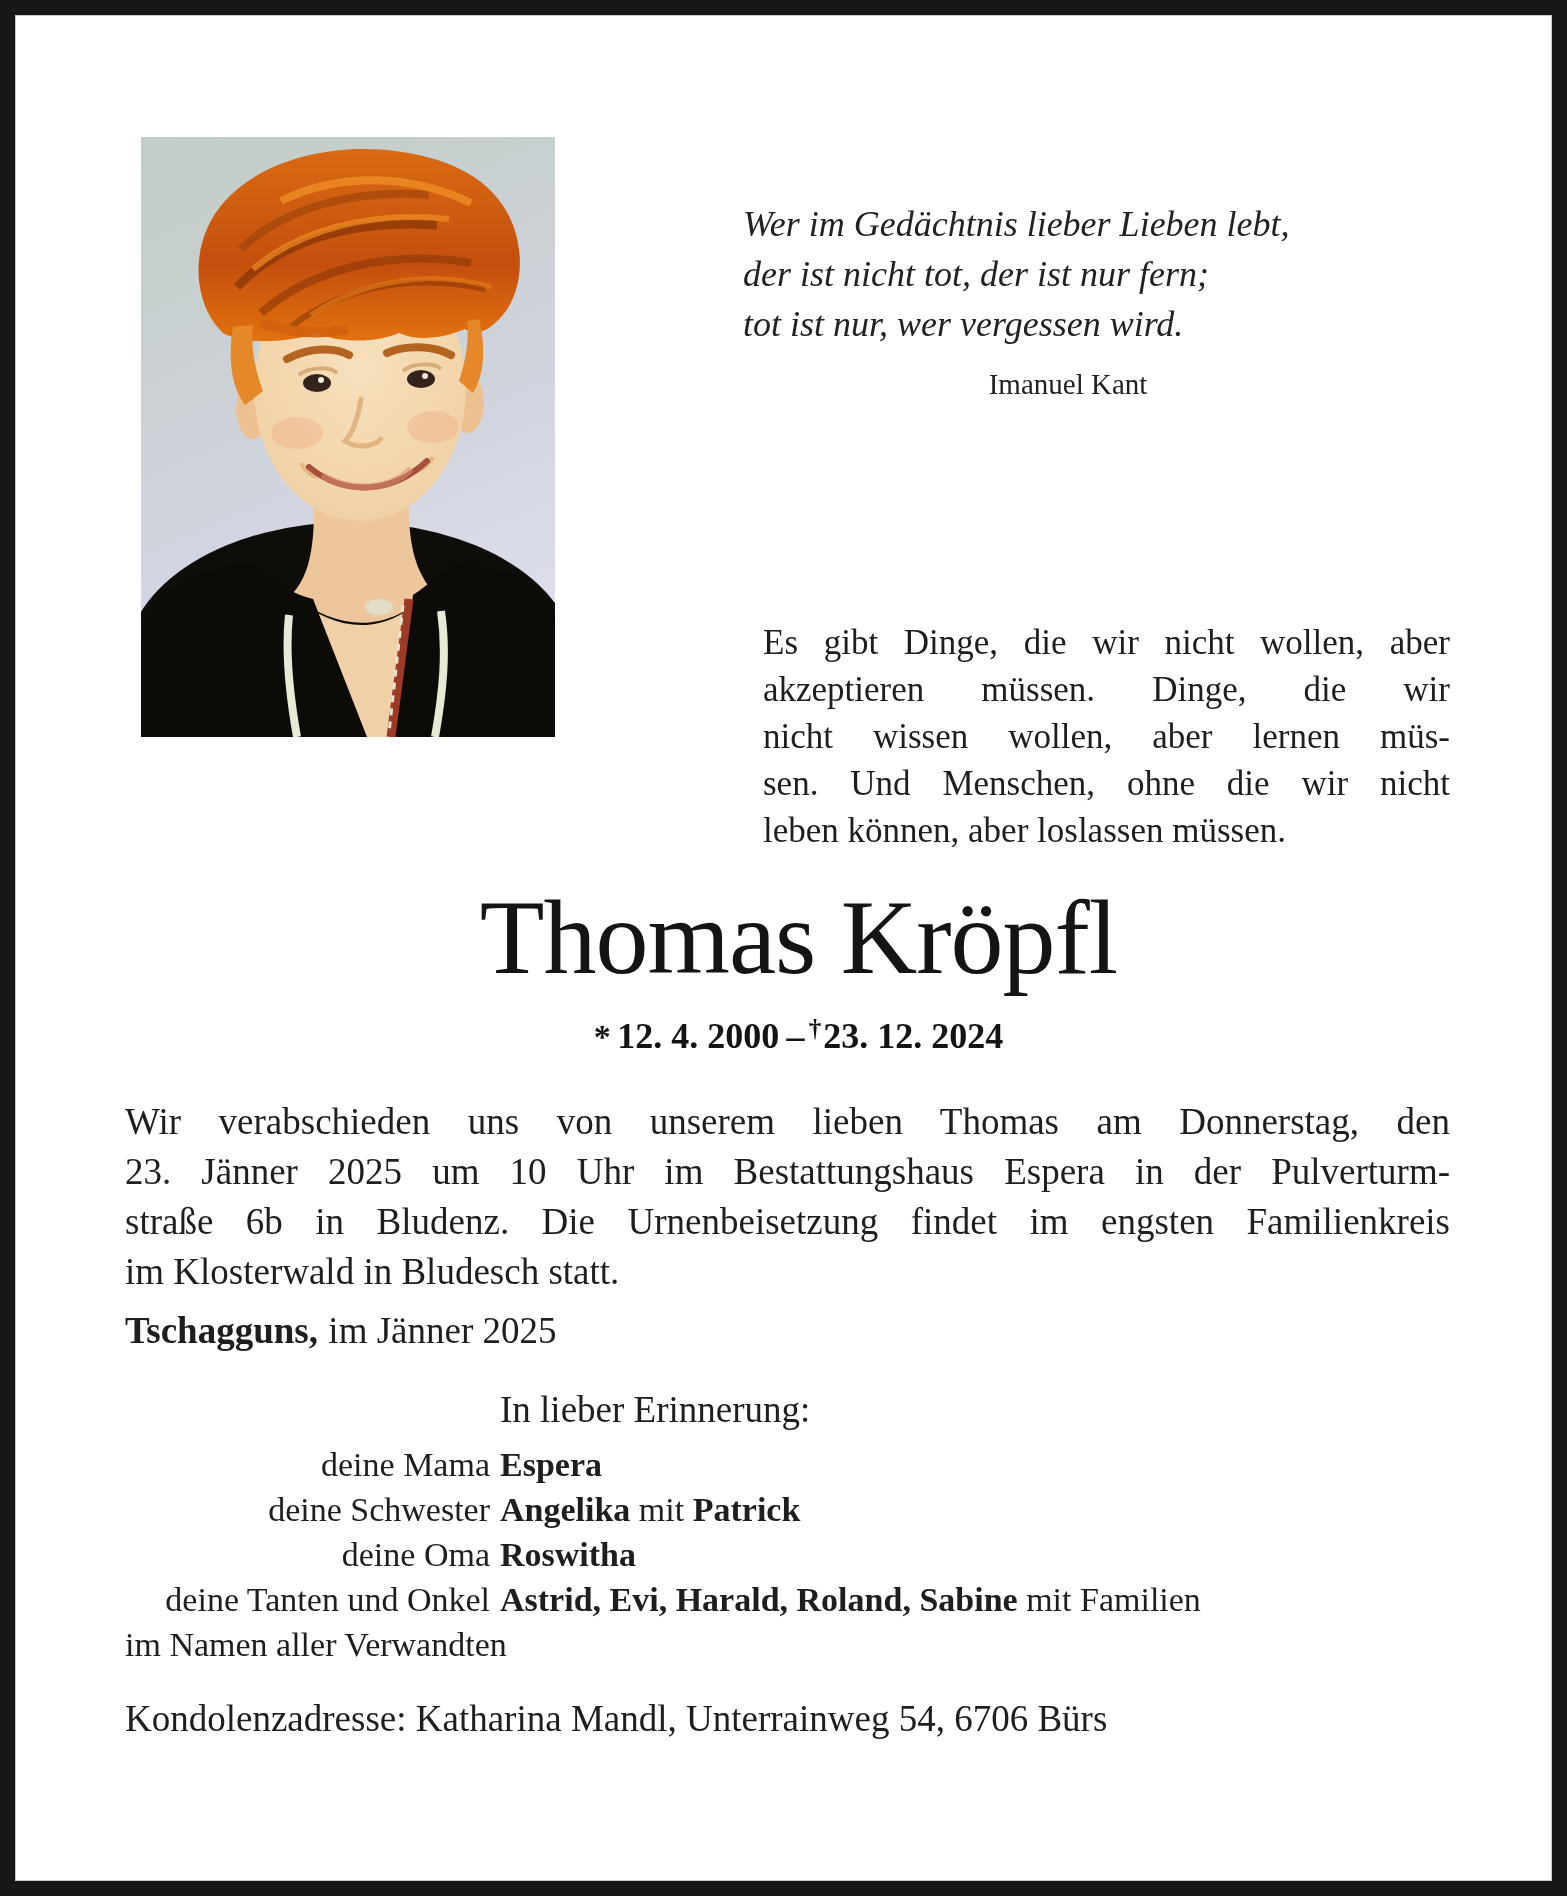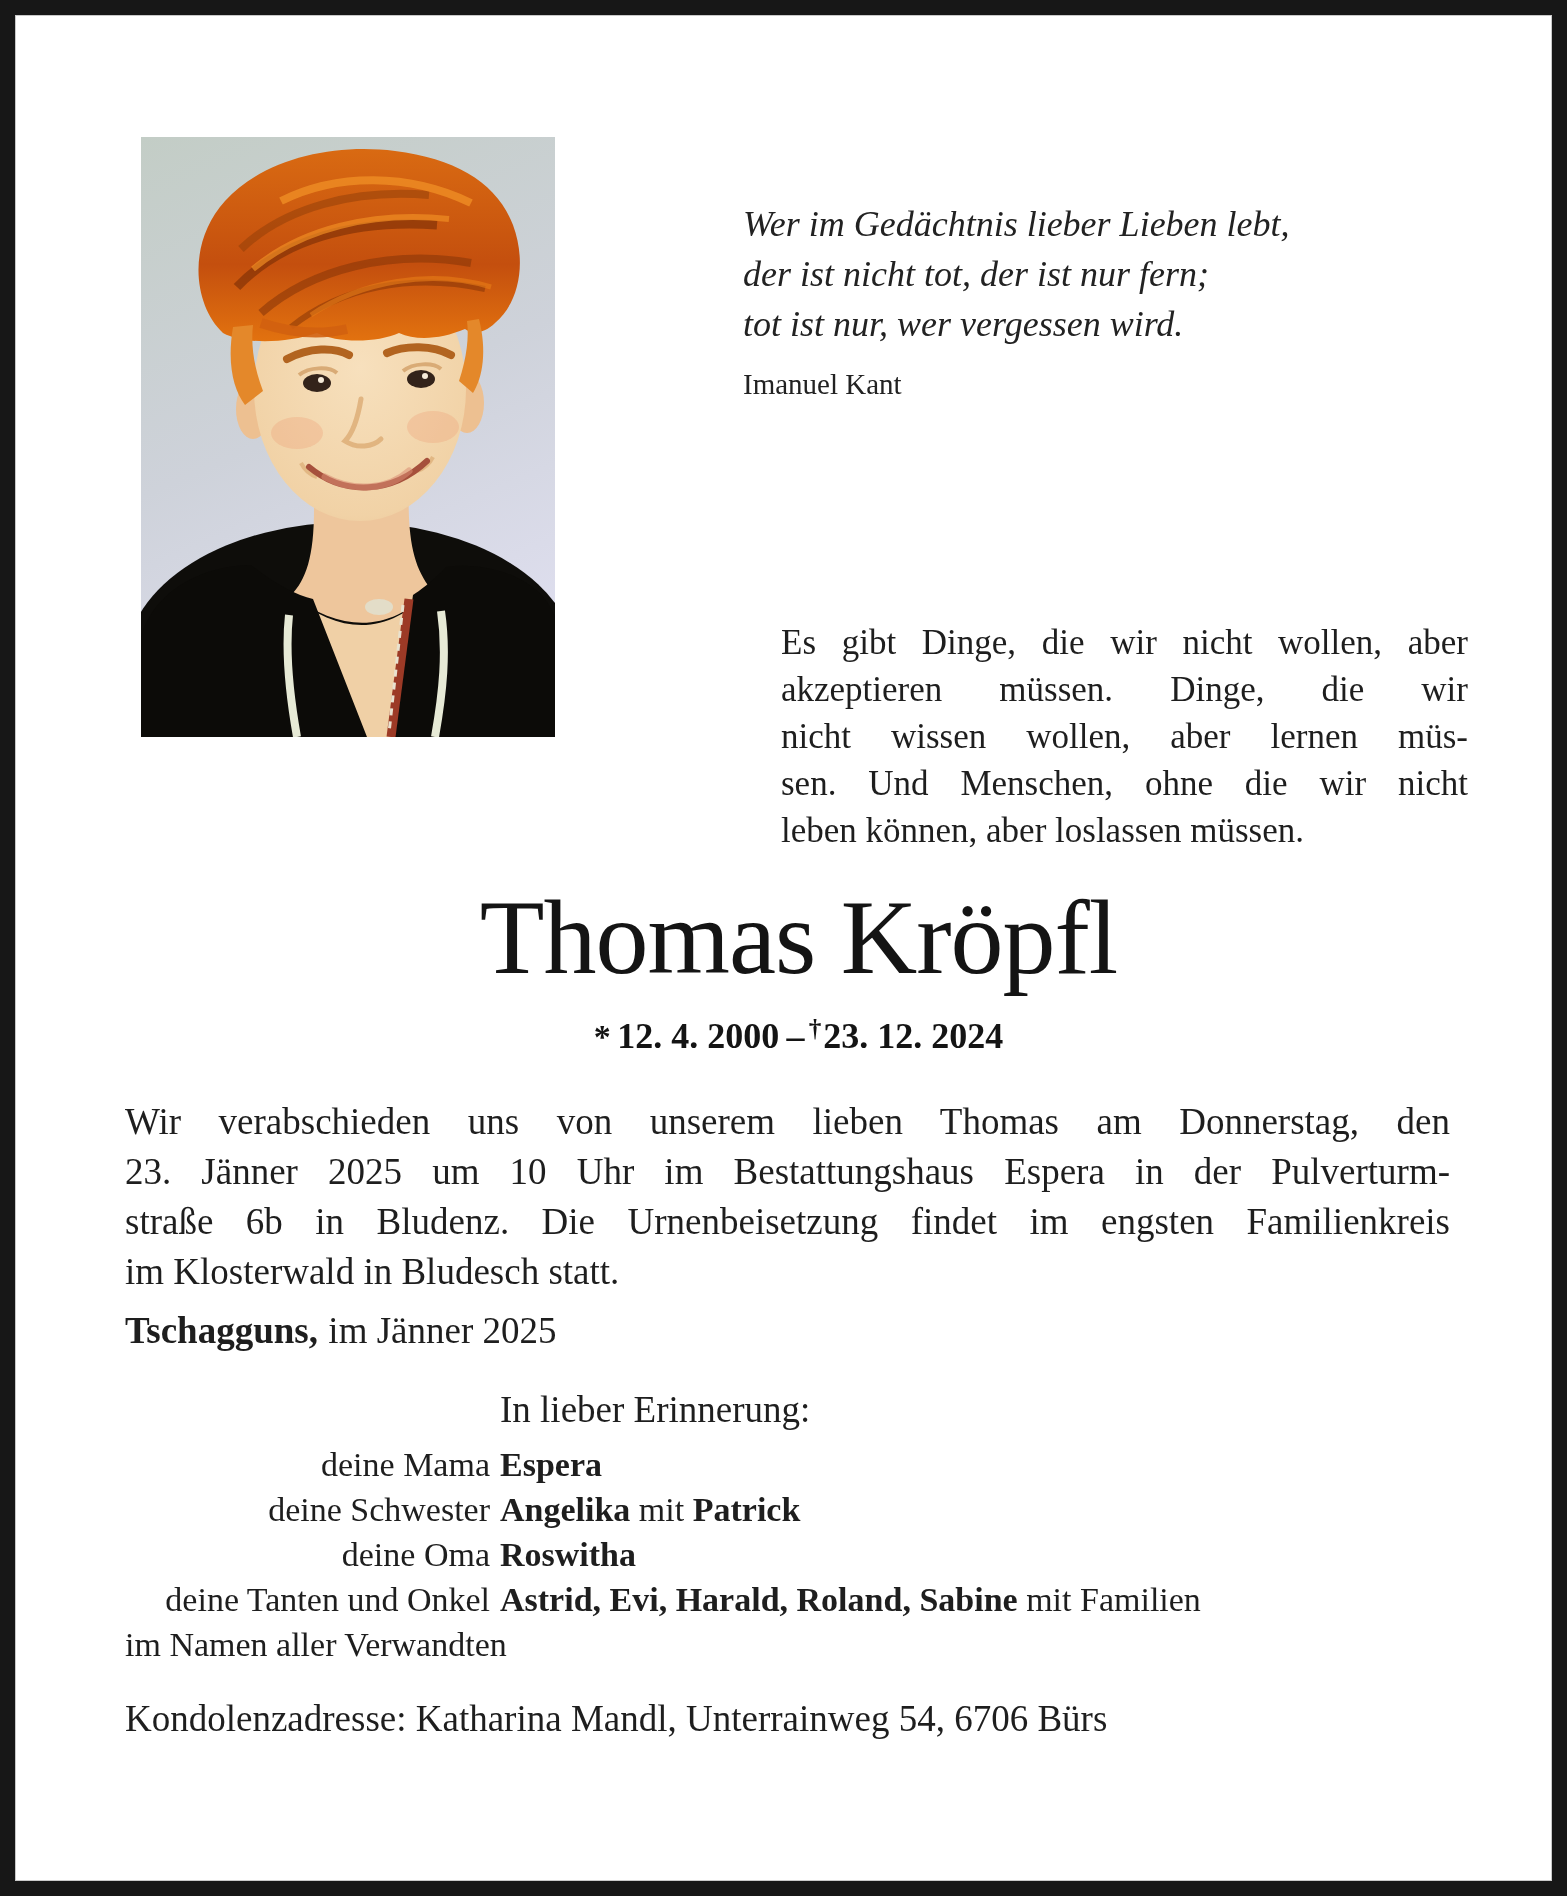--- a/index.html
+++ b/index.html
@@ -5,22 +5,22 @@
   html,body{margin:0;padding:0;background:#2a2a2a;}
   .page{
     position:relative;width:1567px;height:1896px;background:#ffffff;
     box-sizing:border-box;border:15px solid #171717;
     font-family:"Liberation Serif", serif;color:#1e1e1e;overflow:hidden;
   }
   .inner{position:absolute;inset:0;box-shadow:inset 0 0 0 1px #c9c9c9;}
   .photo{position:absolute;left:126px;top:122px;width:414px;height:600px;display:block;}
   .quote{position:absolute;left:728px;top:184px;width:650px;
     font-style:italic;font-size:36px;line-height:50px;color:#222;}
-  .quote-attr{font-style:normal;text-align:left;font-size:29px;margin-top:10px;color:#222;}
-  .reflection{position:absolute;left:766px;top:604px;width:687px;
+  .quote-attr{font-style:normal;text-align:center;font-size:29px;margin-top:10px;color:#222;}
+  .reflection{position:absolute;left:748px;top:604px;width:687px;
     font-size:35px;line-height:47px;}
   .jline{text-align:justify;text-align-last:justify;}
   .jline.last{text-align:left;text-align-last:left;}
   .name{position:absolute;left:0;top:862px;width:1567px;margin:0;
     font-size:106px;font-weight:normal;text-align:center;letter-spacing:-1px;color:#141414;}
   .dates{position:absolute;left:0;top:1000px;width:1567px;text-align:center;
     font-size:36px;font-weight:bold;color:#141414;}
   .dates .star{font-size:34px;}
   .dates .birth{margin-left:0.18em;}
   .dates .sep{margin:0 0.12em 0 0.20em;}

